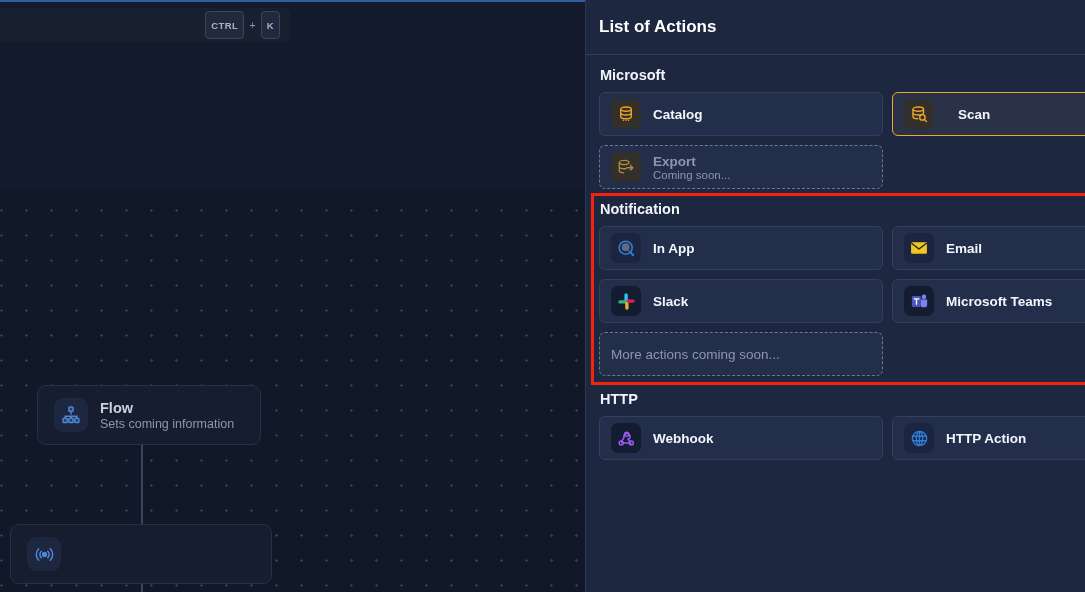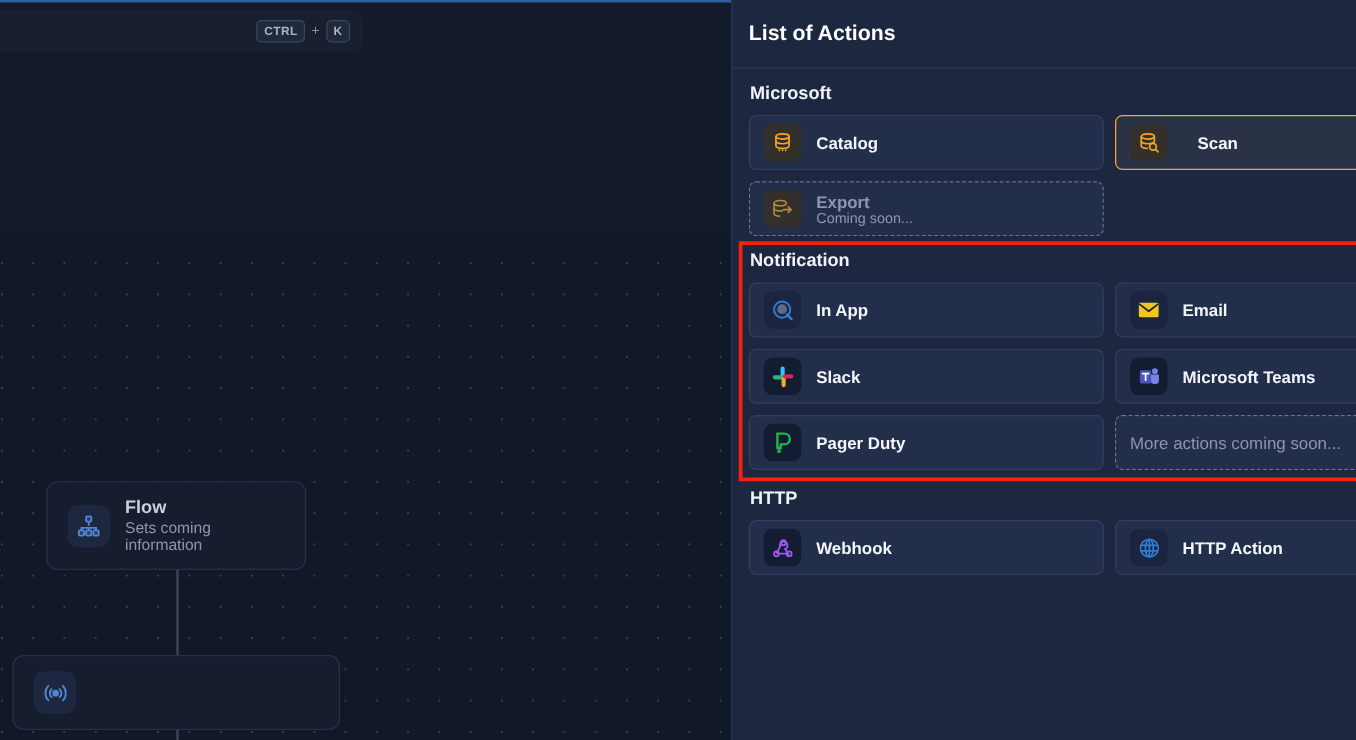--- a/index.html
+++ b/index.html
@@ -50,21 +50,21 @@
     flex: 1;
     color: #6d7casdf;
     color: #6f7a90;
     font-size: 13.5px;
     white-space: nowrap;
     overflow: hidden;
   }
   .kbd-wrap { display: flex; align-items: center; gap: 5px; }
   .kbd {
     display: inline-flex; align-items: center; justify-content: center;
-    min-width: 17px; height: 18px;
+    min-width: 17px; height: 28px;
     padding: 0 5px;
     border: 1px solid #3b465c;
     border-radius: 4px;
     background: #202a3c;
     color: #aab4c6;
     font-size: 9.5px;
     font-weight: 700;
     letter-spacing: 0.4px;
   }
   .kbd-plus { color: #8792a6; font-size: 11px; }
@@ -82,21 +82,21 @@
     width: 34px; height: 34px;
     border-radius: 9px;
     background: #1d2740;
     display: flex; align-items: center; justify-content: center;
     flex: 0 0 auto;
   }
   .node-txt { display: flex; flex-direction: column; gap: 1px; }
   .node-title { color: #c8cfdd; font-size: 14.5px; font-weight: 600; }
   .node-sub { color: #8d97ab; font-size: 12.5px; }
 
-  .node-flow { left: 37px; top: 385px; width: 208px; }
+  .node-flow { left: 37px; top: 385px; width: 224px; }
   .node-event { left: 10px; top: 524px; width: 262px; }
 
   .edge {
     position: absolute;
     width: 1.5px;
     background: #39435c;
   }
   .edge-1 { left: 141px; top: 441px; height: 84px; }
   .edge-2 { left: 141px; top: 582px; height: 10px; }
 
@@ -330,29 +330,20 @@
               <svg width="19" height="19" viewBox="0 0 24 24">
                 <circle cx="17.6" cy="6.2" r="2.9" fill="#7b83eb"></circle>
                 <path d="M13.5 9.6h8.2v6.1a3.6 3.6 0 0 1-3.6 3.6h-1a3.6 3.6 0 0 1-3.6-3.6z" fill="#7b83eb"></path>
                 <rect x="2.4" y="5.2" width="11.4" height="13.6" rx="1.6" fill="#4b53bc"></rect>
                 <path d="M5.2 8.7h6M8.2 8.7v6.7" stroke="#ffffff" stroke-width="1.7" stroke-linecap="round"></path>
               </svg>
             </span>
             <span class="label">Microsoft Teams</span>
           </div>
 
-          <div class="card">
-            <span class="ico black">
-              <svg width="19" height="19" viewBox="0 0 24 24">
-                <path d="M6.2 2.4h6.6c3.6 0 6 2.1 6 5.4s-2.4 5.5-6 5.5H9.6v3.4H6.2z" fill="none" stroke="#25b34b" stroke-width="2.4"></path>
-                <rect x="6.2" y="18.2" width="3.4" height="3.6" fill="#25b34b"></rect>
-              </svg>
-            </span>
-            <span class="label">Pager Duty</span>
-          </div>
 
           <div class="card placeholder">
             <span class="label">More actions coming soon...</span>
           </div>
 
         </div>
       </div>
 
       <div class="section">
         <div class="section-title">HTTP</div>

